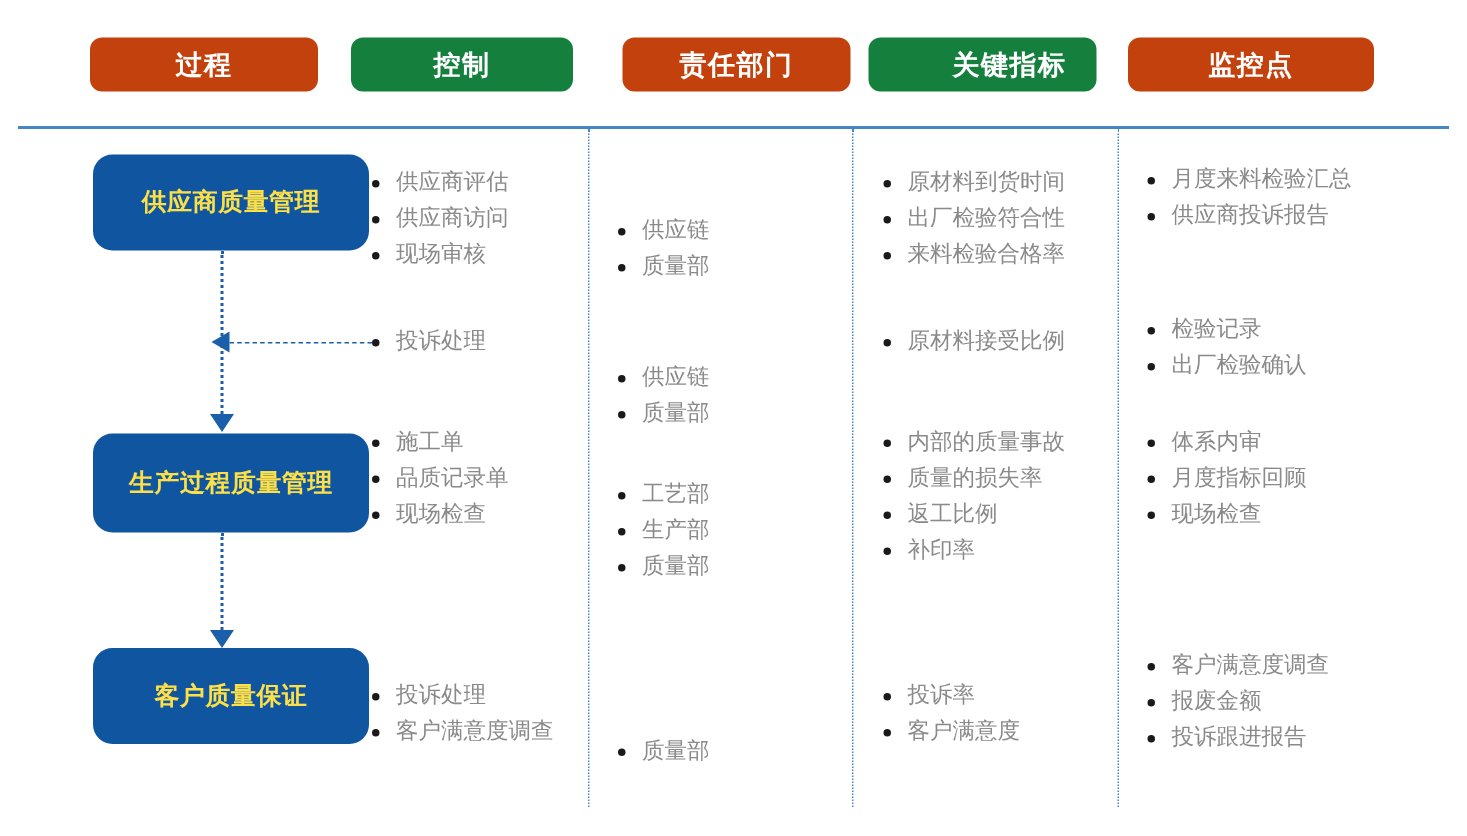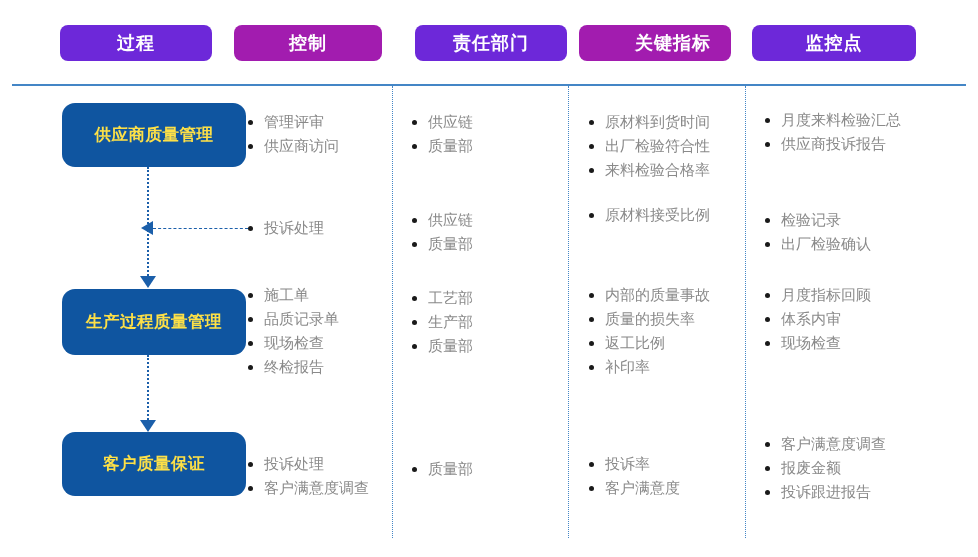--- a/index.html
+++ b/index.html
@@ -31,22 +31,22 @@
     border-radius: 8px;
     color: #ffffff;
     font-size: 18px;
     font-weight: bold;
     display: flex;
     align-items: center;
     justify-content: center;
     letter-spacing: 1px;
     box-sizing: border-box;
   }
-  .pill.dark  { background: #6d28d9; }
-  .pill.light { background: #a21caf; }
+  .pill.dark  { background: #c2410c; }
+  .pill.light { background: #15803d; }
 
   .pill-0 { left: 60px;  width: 152px; }
   .pill-1 { left: 234px; width: 148px; }
   .pill-2 { left: 415px; width: 152px; }
   .pill-3 { left: 579px; width: 152px; padding-left: 36px; }
   .pill-4 { left: 752px; width: 164px; }
 
   
   #header-rule {
     position: absolute;
@@ -152,31 +152,31 @@
     left: 2px;
     top: 10px;
     width: 5px;
     height: 5px;
     border-radius: 50%;
     background: #1a1a1a;
   }
 
   
   .c1 { left: 246px; }
-  .c2 { left: 410px; }
+  .c2 { left: 410px; margin-top: 32px; }
   .c3 { left: 587px; }
   .c4 { left: 763px; }
 
   
   .r1 { top: 110px; }
   .r3 { top: 283px; }
   .r4 { top: 452px; }
 
   .r2-c2 { top: 208px; }
-  .r2-c3 { top: 203px; }
+  .r2-c3 { top: 216px; }
   .r2-c4 { top: 208px; }
   .r4-c2 { top: 457px; }
   .r4-c3 { top: 452px; }
   .r4-c4 { top: 432px; }
   .r1-c4 { top: 108px; }
 </style>
 </head>
 <body>
 
 <div id="header-row">
@@ -198,22 +198,23 @@
 <div class="process-box box-2">客户质量保证</div>
 
 <div class="spine spine-a"></div>
 <div class="arrow-down arrow-down-a"></div>
 <div class="spine spine-b"></div>
 <div class="arrow-down arrow-down-b"></div>
 <div id="feedback-line"></div>
 <div id="feedback-arrow"></div>
 
 <ul class="bullets c1 r1">
-  <li>管理评审</li>
+  <li>供应商评估</li>
   <li>供应商访问</li>
+  <li>现场审核</li>
 </ul>
 <ul class="bullets c2 r1">
   <li>供应链</li>
   <li>质量部</li>
 </ul>
 <ul class="bullets c3 r1">
   <li>原材料到货时间</li>
   <li>出厂检验符合性</li>
   <li>来料检验合格率</li>
 </ul>
@@ -234,36 +235,35 @@
 </ul>
 <ul class="bullets c4 r2-c4">
   <li>检验记录</li>
   <li>出厂检验确认</li>
 </ul>
 
 <ul class="bullets c1 r3">
   <li>施工单</li>
   <li>品质记录单</li>
   <li>现场检查</li>
-  <li>终检报告</li>
 </ul>
 <ul class="bullets c2 r3" style="top:286px;">
   <li>工艺部</li>
   <li>生产部</li>
   <li>质量部</li>
 </ul>
 <ul class="bullets c3 r3">
   <li>内部的质量事故</li>
   <li>质量的损失率</li>
   <li>返工比例</li>
   <li>补印率</li>
 </ul>
 <ul class="bullets c4 r3">
+  <li>体系内审</li>
   <li>月度指标回顾</li>
-  <li>体系内审</li>
   <li>现场检查</li>
 </ul>
 
 <ul class="bullets c1 r4">
   <li>投诉处理</li>
   <li>客户满意度调查</li>
 </ul>
 <ul class="bullets c2 r4-c2">
   <li>质量部</li>
 </ul>

